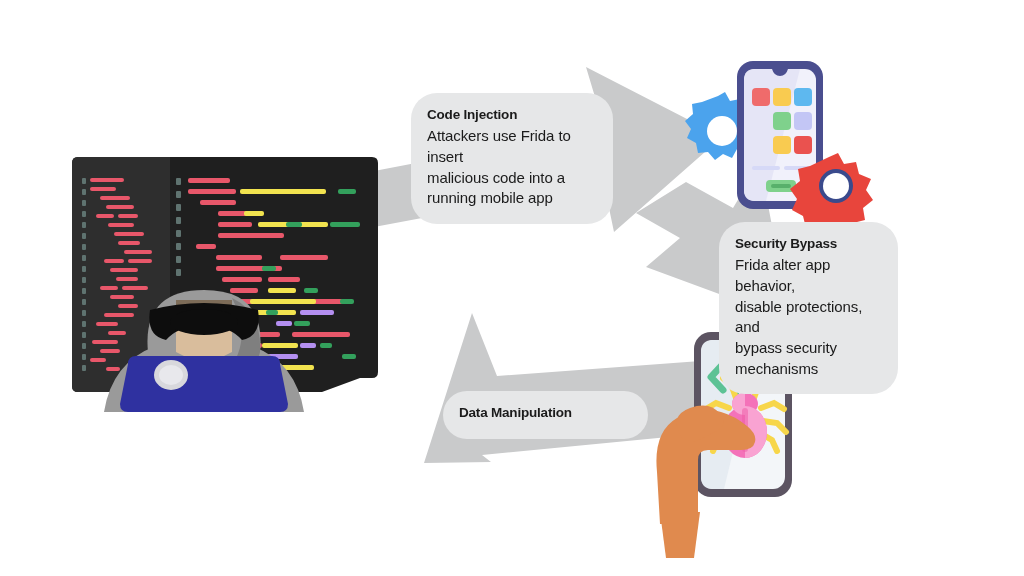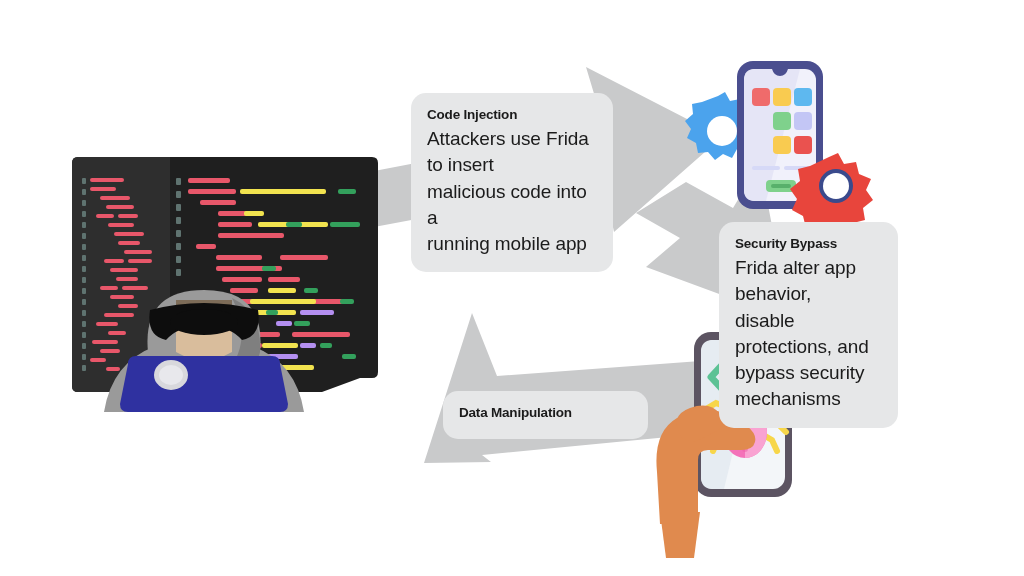--- a/index.html
+++ b/index.html
@@ -20,34 +20,34 @@
     position: absolute; left: 0; top: 0;
     width: 1024px; height: 576px;
   }
   #arrow-layer { z-index: 1; }
   #art-layer   { z-index: 2; }
 
   .callout {
     position: absolute;
     z-index: 5;
     background: #e6e7e8;
-    border-radius: 15px;
+    border-radius: 26px;
     box-sizing: border-box;
     padding: 14px 16px 15px 16px;
     color: #1b1b1b;
   }
   .callout-title {
     font-weight: bold;
     font-size: 13.5px;
     letter-spacing: -0.2px;
     line-height: 1.2;
     margin-bottom: 3px;
   }
   .callout-body {
-    font-size: 19px;
+    font-size: 15px;
     line-height: 1.38;
     letter-spacing: -0.1px;
     white-space: pre-line;
   }
 
   #callout-code-injection    { left: 411px; top: 93px;  width: 202px; }
   #callout-security-bypass   { left: 719px; top: 222px; width: 179px; }
   #callout-data-manipulation { left: 443px; top: 391px; width: 205px; }
 </style>
 </head>

